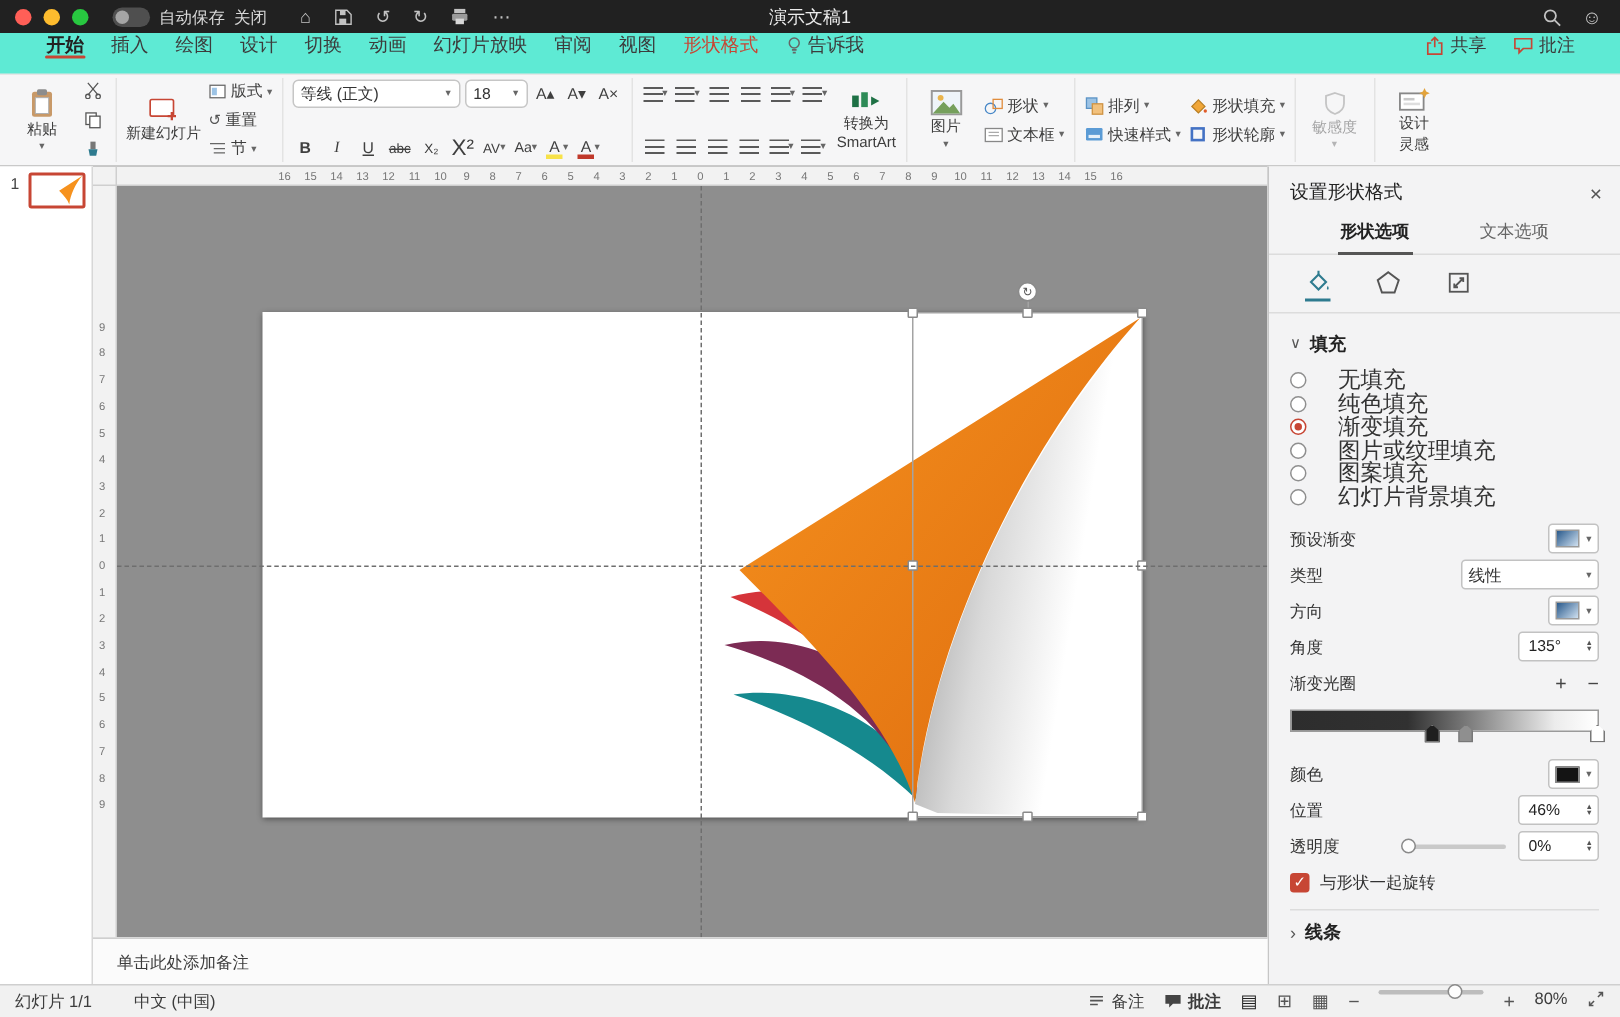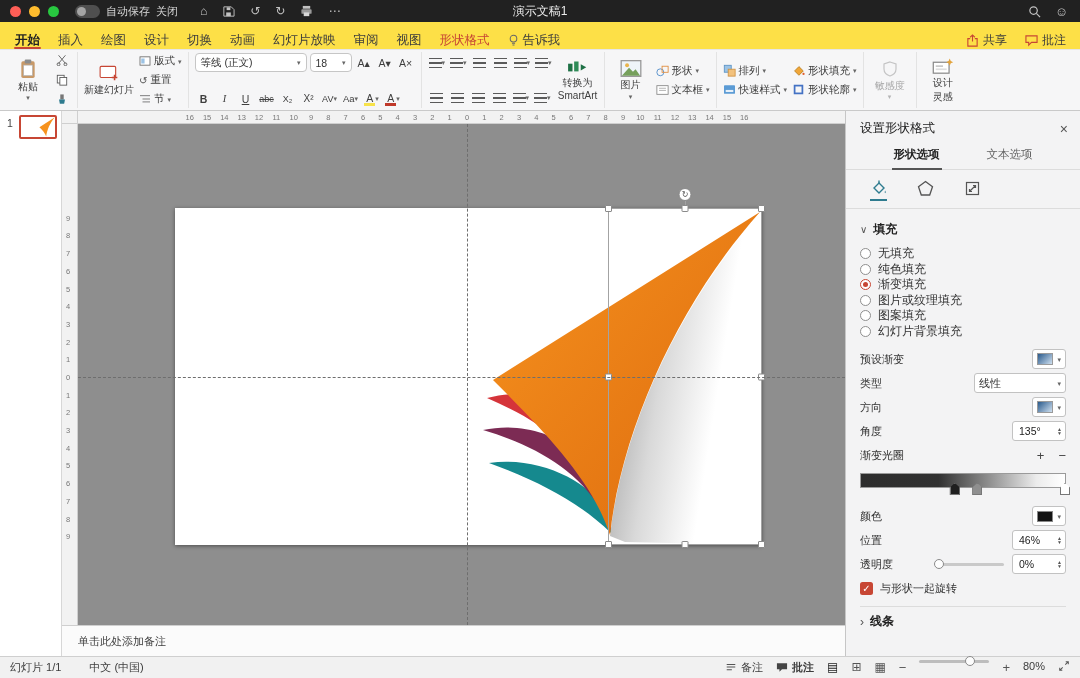--- a/index.html
+++ b/index.html
@@ -12,21 +12,21 @@
   .tl{width:11px;height:11px;border-radius:50%;margin-left:8px}
   .tl.red{background:#ff5f57;margin-left:10px}.tl.yellow{background:#febc2e}.tl.green{background:#28c840}
   .toggle{width:25px;height:13px;border-radius:7px;background:#4f4f4f;position:relative;margin-left:16px}
   .toggle .knob{position:absolute;left:2px;top:2px;width:9px;height:9px;border-radius:50%;background:#a5a5a5}
   .tb-txt{margin-left:6px;font-size:11px;color:#d8d8d8}
   .tb-icons{display:flex;align-items:center;gap:15px;margin-left:22px;font-size:12px;color:#c2c2c2}
   #tb-title{position:absolute;left:0;right:0;text-align:center;color:#ececec;font-size:12px;pointer-events:none}
   .tb-right{margin-left:auto;display:flex;align-items:center;gap:14px;margin-right:12px;font-size:13px}
 
   
-  #tabrow{position:absolute;left:0;top:22px;width:1080px;height:28px;background:#fde047;border-bottom:1px solid #e6e6e6;display:flex;align-items:flex-end;padding:0 6px}
+  #tabrow{position:absolute;left:0;top:22px;width:1080px;height:28px;background:#5eead4;border-bottom:1px solid #e6e6e6;display:flex;align-items:flex-start;padding:0 22px}
   .tab{display:flex;align-items:center;padding:0 9px;font-size:12.5px;color:#3c3c3c;position:relative}
   .tab.active{font-weight:700;color:#222}
   .tab.active::after{content:"";position:absolute;left:8px;right:8px;bottom:0;height:2.5px;background:#c74634;border-radius:2px}
   .tab.contextual{color:#c74634}
   .tab .bulb{margin-right:4px}
   .tab-actions{margin-left:auto;display:flex;align-items:center;gap:18px;padding-right:8px}
   .tab-action{display:flex;align-items:center;gap:4px;font-size:12px;color:#c74634;font-weight:600}
 
   
   #ribbon{position:absolute;left:0;top:50px;width:1080px;height:61px;background:#f6f6f7;border-bottom:1px solid #c9c9c9;display:flex;align-items:center;padding:2px 2px}
@@ -80,21 +80,21 @@
   .fp-title{font-size:12.5px;font-weight:400;color:#222}
   .fp-close{margin-left:auto;font-size:14px;color:#555;line-height:1}
   .fp-tabs{display:flex;justify-content:space-around;padding:2px 24px 0;border-bottom:1px solid #dcdcdc}
   .fp-tab{font-size:11.5px;color:#666;padding:4px 2px 6px}
   .fp-tab.active{color:#222;font-weight:700;border-bottom:2px solid #555;margin-bottom:-1px}
   .fp-icons{display:flex;gap:30px;justify-content:flex-start;padding:9px 0 7px 24px;border-bottom:1px solid #dcdcdc}
   .fp-icon{display:flex;align-items:center;justify-content:center;padding-bottom:3px}
   .fp-icon.active{border-bottom:2px solid #2e7b8f}
   .fp-body{padding:8px 14px 0}
   .sechead{display:flex;align-items:center;gap:6px;font-size:12px;font-weight:700;color:#222;margin:4px 0 8px}
-  .radio-row{display:flex;align-items:center;gap:7px;height:15.5px;font-size:12px;color:#333}
+  .radio-row{display:flex;align-items:center;gap:21px;height:15.5px;font-size:15px;color:#333}
   .radio{width:11px;height:11px;border:1px solid #8f8f8f;border-radius:50%;background:#fff;position:relative;flex:none}
   .radio-row.selected .radio{border-color:#c74634}
   .radio-row.selected .radio::after{content:"";position:absolute;left:2px;top:2px;width:5px;height:5px;border-radius:50%;background:#c74634}
   .fp-row{display:flex;align-items:center;height:24px;font-size:11px;color:#333}
   .fp-row .ctl{margin-left:auto;display:flex;align-items:center;gap:8px}
   .ddbtn{height:20px;background:#fff;border:1px solid #c2c2c2;border-radius:3px;display:flex;align-items:center;padding:0 4px;gap:4px}
   .minigrad{width:16px;height:12px;background:linear-gradient(135deg,#2a5a8c,#cfe0f0);border:1px solid #9a9a9a}
   .spin{width:54px;height:20px;background:#fff;border:1px solid #c2c2c2;border-radius:3px;display:flex;align-items:center;padding:0 3px 0 6px;font-size:10.5px;color:#222}
   .spin .arrows{margin-left:auto;display:flex;flex-direction:column;font-size:5px;color:#555;line-height:4px}
   .typ{width:92px}
@@ -277,21 +277,21 @@
           <span class="ibtn">A▴</span>
           <span class="ibtn">A▾</span>
           <span class="ibtn">A×</span>
         </div>
         <div class="frow">
           <span class="ibtn" style="font-weight:700">B</span>
           <span class="ibtn" style="font-style:italic;font-family:'Liberation Serif',serif">I</span>
           <span class="ibtn" style="text-decoration:underline">U</span>
           <span class="ibtn" style="text-decoration:line-through;font-size:9px">abc</span>
           <span class="ibtn" style="font-size:9px">X₂</span>
-          <span class="ibtn" style="font-size:10px">X²</span>
+          <span class="ibtn" style="font-size:15px">X²</span>
           <span class="ibtn" style="font-size:9px">
               <span>AV</span>
               <span class="caret">▾</span>
             </span>
           <span class="ibtn" style="font-size:9.5px">
               <span>Aa</span>
               <span class="caret">▾</span>
             </span>
           <span class="ibtn">
               <span style="display:flex;flex-direction:column;align-items:center">

